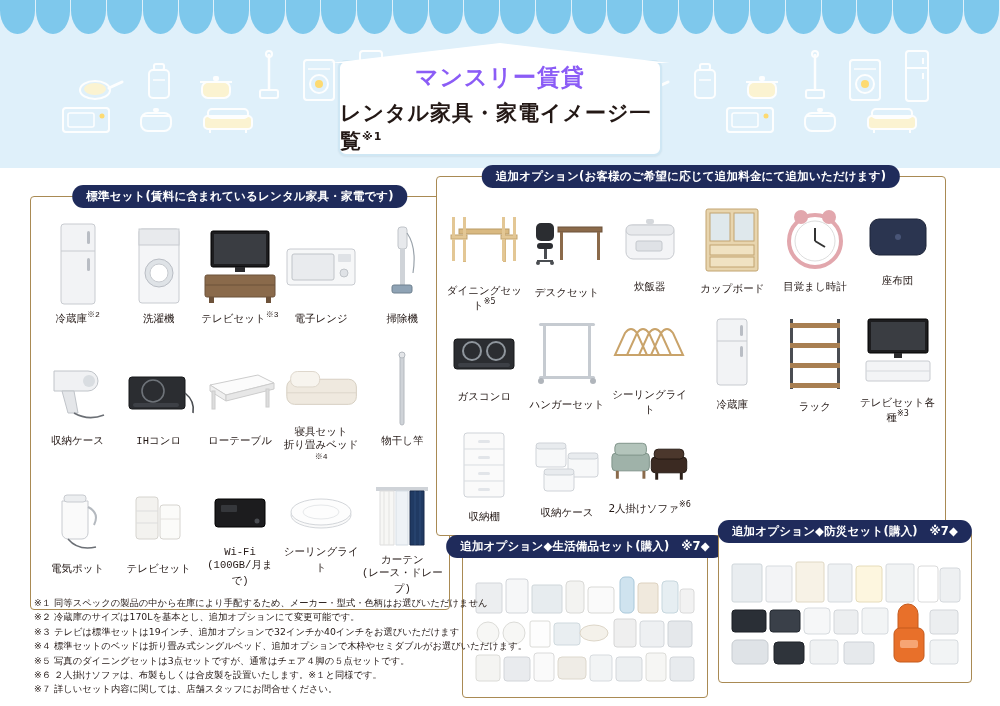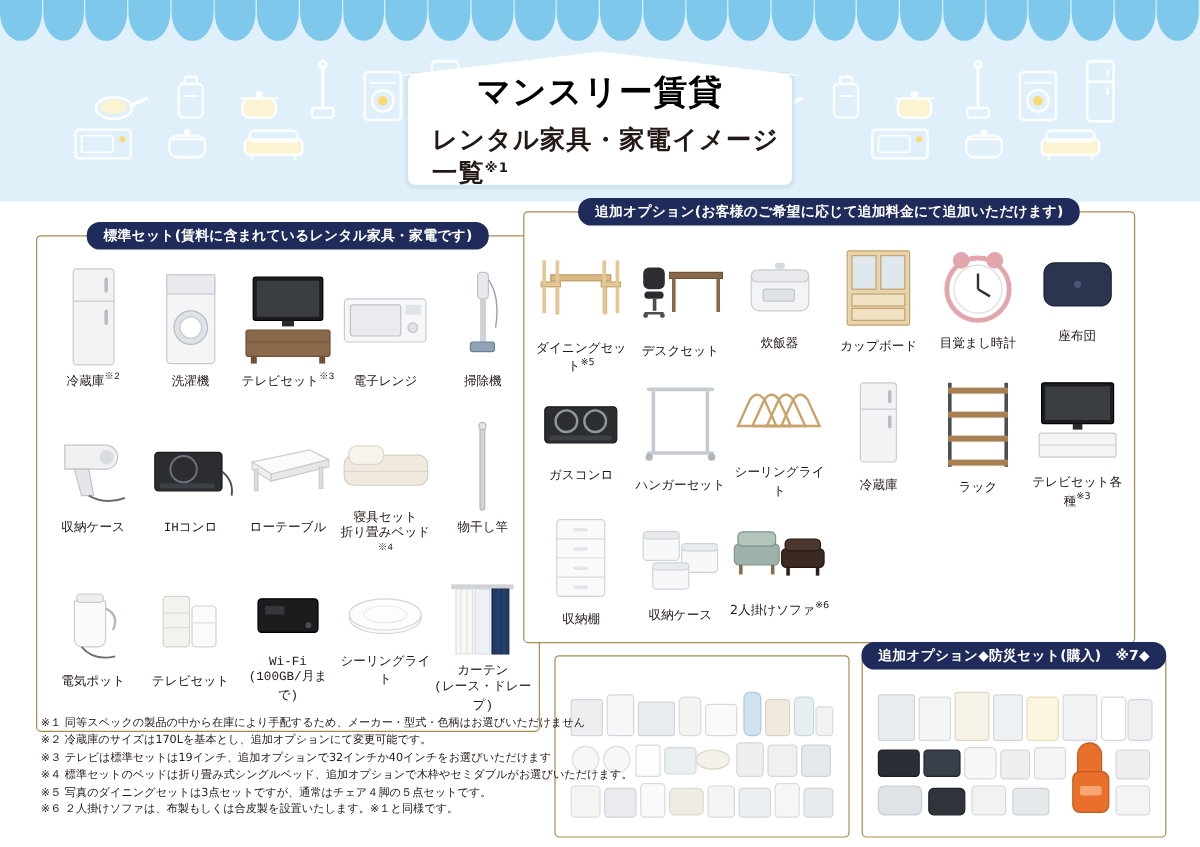--- a/index.html
+++ b/index.html
@@ -48,22 +48,22 @@
     box-shadow:0 1px 2px rgba(0,0,0,.06);
   }
   .title-bubble::before{
     content:"";
     position:absolute;left:50%;top:-19px;transform:translateX(-50%);
     width:0;height:0;
     border-left:170px solid transparent;
     border-right:170px solid transparent;
     border-bottom:20px solid #ffffff;
   }
-  .title-line1{font-size:28px;font-weight:bold;letter-spacing:1px;color:#000000;}
-  .title-line2{font-size:21px;font-weight:bold;letter-spacing:1px;color:#231815;margin-top:6px;margin-left:20px;}
+  .title-line1{font-size:23px;font-weight:bold;letter-spacing:1px;color:#8b5cf6;}
+  .title-line2{font-size:21px;font-weight:bold;letter-spacing:1px;color:#231815;margin-top:6px;}
   .title-line2 .note{font-size:11px;vertical-align:super;}
 
   
   .panel{
     position:absolute;
     border:1px solid #a98a53;
     border-radius:4px;
     background:#ffffff;
   }
   .panel-header{
@@ -75,21 +75,21 @@
     font-weight:bold;
     padding:4px 14px;
     border-radius:11px;
     white-space:nowrap;
     letter-spacing:.2px;
   }
 
   #panel-standard{left:30px;top:176px;width:418px;height:412px;margin-top:20px;}
   #panel-option{left:436px;top:176px;width:508px;height:358px;text-decoration:underline;}
   #panel-living{left:462px;top:546px;width:244px;height:150px;}
-  #panel-disaster{left:718px;top:546px;width:252px;height:150px;text-decoration:underline;}
+  #panel-disaster{left:718px;top:531px;width:252px;height:150px;text-decoration:underline;}
 
   .grid{
     position:absolute;left:0;top:16px;width:100%;
     display:flex;flex-wrap:wrap;
     box-sizing:border-box;
     padding:4px 6px 0 6px;
   }
   .cell{
     box-sizing:border-box;
     display:flex;flex-direction:column;align-items:center;justify-content:flex-start;
@@ -729,20 +729,21 @@
             </svg>
         </div>
         <div class="caption"><span>2人掛けソファ</span><span class="note">※6</span></div>
       </div>
 
 
     </div>
   </div>
 
   <div class="panel" id="panel-living">
+    <div class="panel-header">追加オプション◆生活備品セット(購入)　※7◆</div>
     <div class="mini-grid">
       <svg width="230" height="118" viewBox="0 0 230 118">
         <rect x="0" y="0" width="230" height="118" fill="#ffffff"></rect>
 
         <rect x="6" y="12" width="26" height="30" rx="2" fill="#eceef0" stroke="#d3d6da"></rect>
         <rect x="36" y="8" width="22" height="34" rx="3" fill="#f6f7f8" stroke="#d3d6da"></rect>
         <rect x="62" y="14" width="30" height="28" rx="2" fill="#e7ecef" stroke="#cfd6da"></rect>
         <rect x="96" y="10" width="18" height="32" rx="4" fill="#f3f3f1" stroke="#d9d9d6"></rect>
         <rect x="118" y="16" width="26" height="26" rx="3" fill="#fafafa" stroke="#d9d9d6"></rect>
         <rect x="150" y="6" width="14" height="36" rx="5" fill="#cfe3ef" stroke="#a9c8da"></rect>
@@ -804,15 +805,16 @@
     </div>
   </div>
 
   <div class="notes">
     <div>※１ 同等スペックの製品の中から在庫により手配するため、メーカー・型式・色柄はお選びいただけません</div>
     <div>※２ 冷蔵庫のサイズは170Lを基本とし、追加オプションにて変更可能です。</div>
     <div>※３ テレビは標準セットは19インチ、追加オプションで32インチか40インチをお選びいただけます</div>
     <div>※４ 標準セットのベッドは折り畳み式シングルベッド、追加オプションで木枠やセミダブルがお選びいただけます。</div>
     <div>※５ 写真のダイニングセットは3点セットですが、通常はチェア４脚の５点セットです。</div>
     <div>※６ ２人掛けソファは、布製もしくは合皮製を設置いたします。※１と同様です。</div>
+    <div>※７ 詳しいセット内容に関しては、店舗スタッフにお問合せください。</div>
   </div>
 
 </div>
 
 </body></html>

